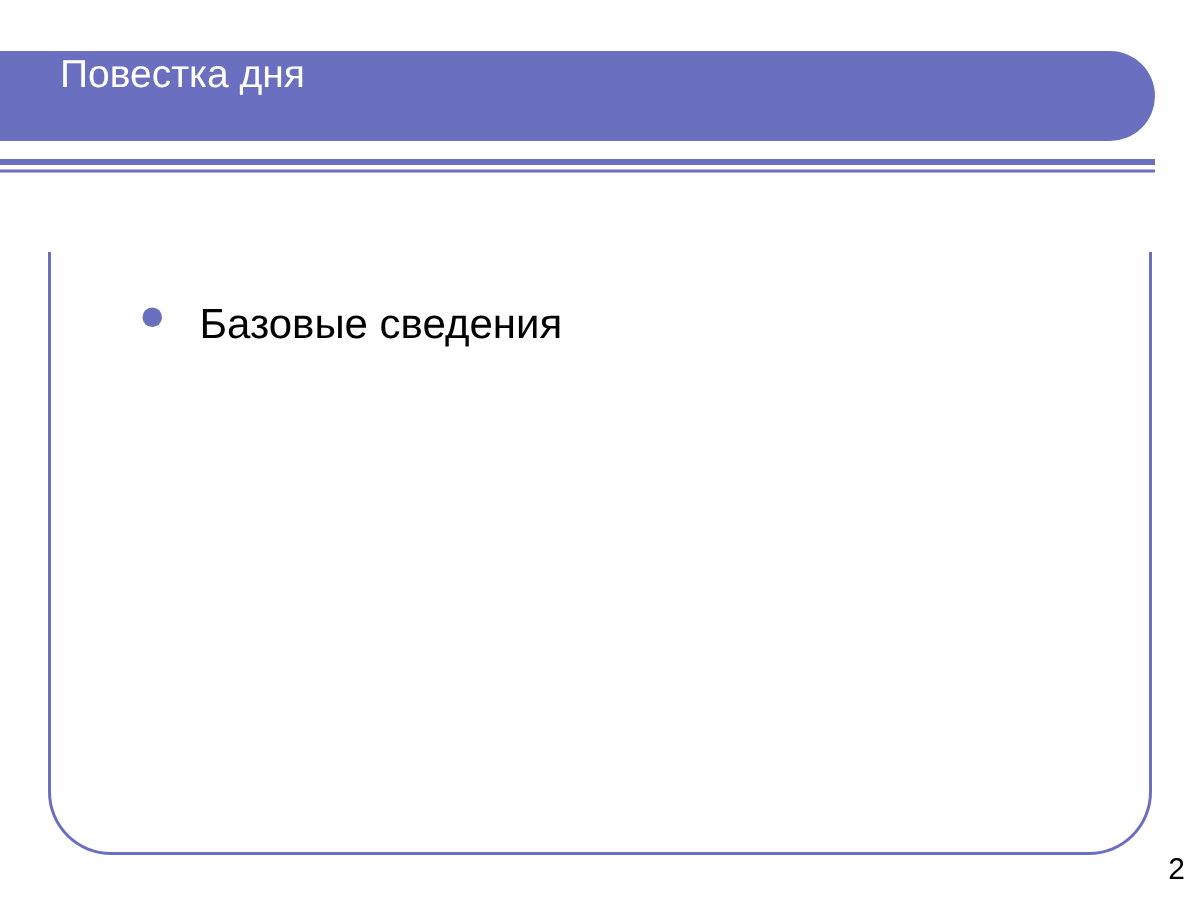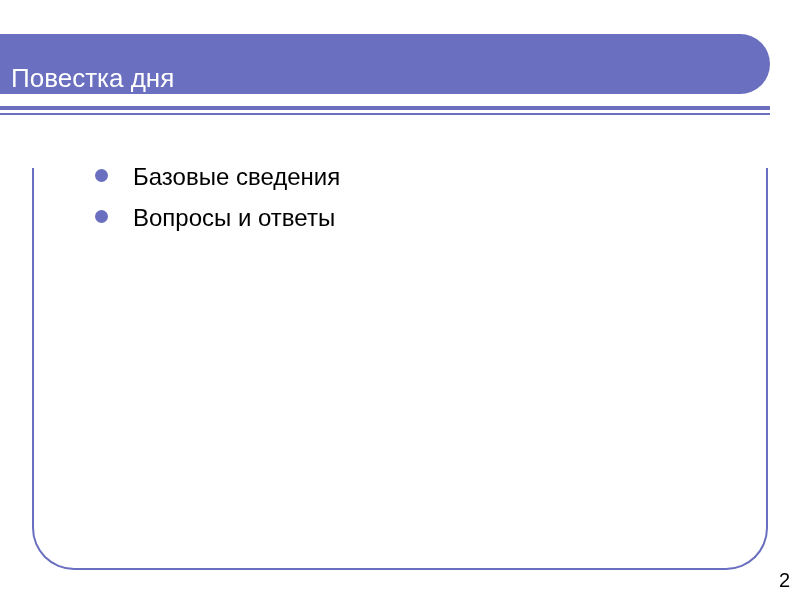--- a/index.html
+++ b/index.html
@@ -15,22 +15,22 @@
   
   .title-bar {
     position: absolute;
     top: 34px;
     left: 0;
     width: 770px;
     height: 60px;
     background: #6a6fbf;
     border-radius: 0 38px 38px 0;
     display: flex;
-    align-items: flex-end;
-    padding-left: 11px;
+    align-items: flex-start;
+    padding-left: 40px;
   }
   .title-bar .title {
     color: #ffffff;
     font-size: 26px;
     font-weight: 400;
   }
 
   
   .underline1 {
     position: absolute;
@@ -73,25 +73,26 @@
   
   .bullets {
     position: absolute;
     top: 158px;
     left: 95px;
     width: 640px;
     list-style: none;
   }
   .bullets li {
     position: relative;
-    font-size: 24px;
+    font-size: 28px;
     color: #000000;
     line-height: 1.55;
     padding-left: 38px;
     margin-bottom: 4px;
+    margin-top: 36px;
   }
   .bullets li::before {
     content: "";
     position: absolute;
     left: 0;
     top: 11px;
     width: 13px;
     height: 13px;
     border-radius: 50%;
     background: #6a6fbf;
@@ -113,16 +114,15 @@
   <span class="title">Повестка дня</span>
 </div>
 <div class="underline1"></div>
 <div class="underline2"></div>
 
 <div class="content-frame"></div>
 <div class="frame-top-mask"></div>
 
 <ul class="bullets">
   <li>Базовые сведения</li>
-  <li>Вопросы и ответы</li>
 </ul>
 
 <div class="slide-number">2</div>
 
 </body></html>

